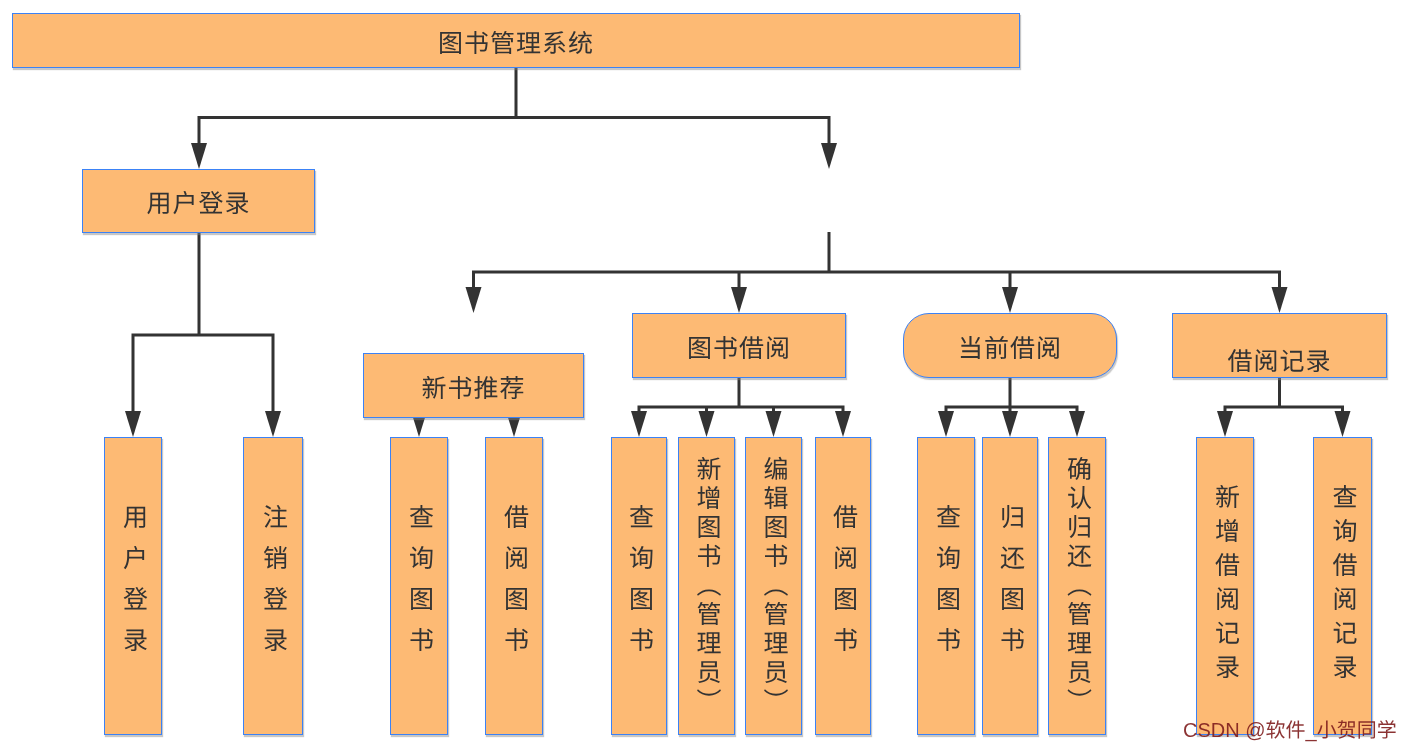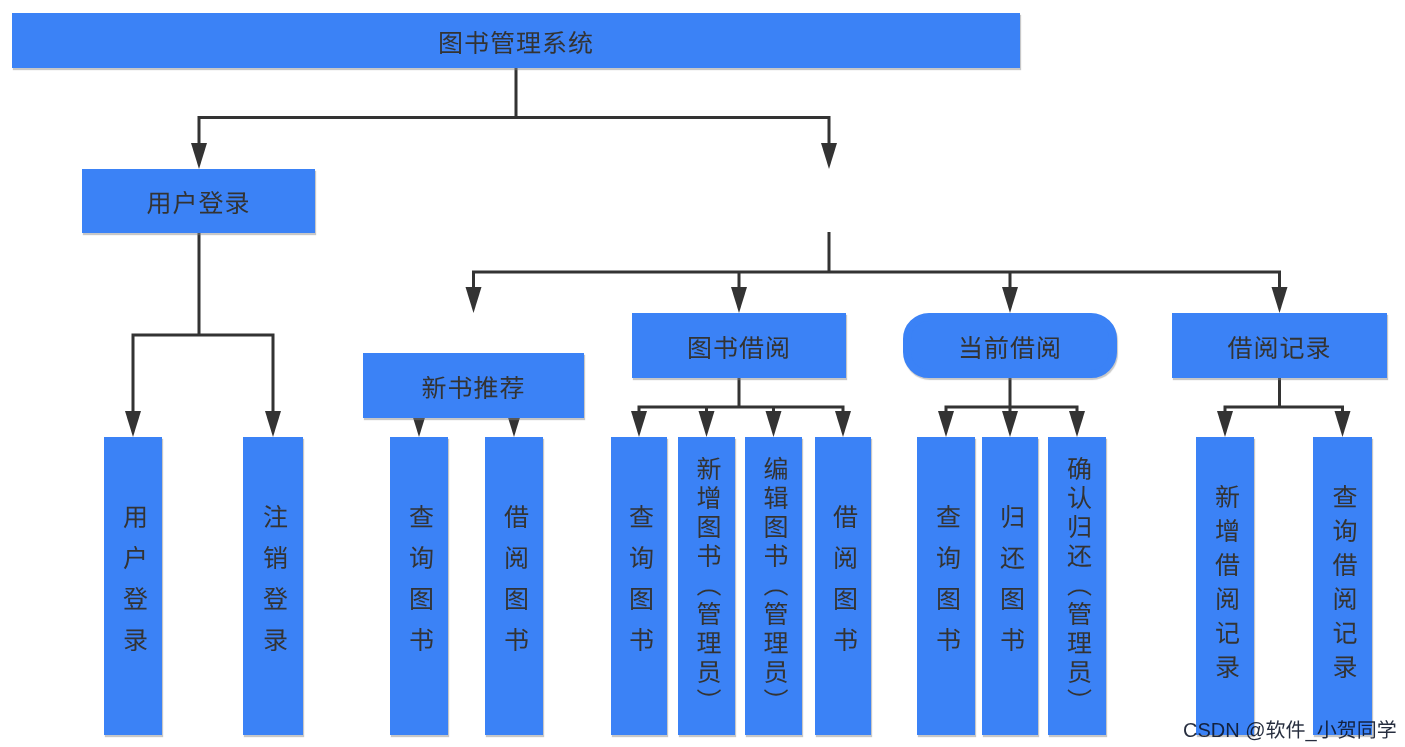--- a/index.html
+++ b/index.html
@@ -2,32 +2,32 @@
 <html lang="zh-CN"><head>
 <meta charset="utf-8">
 <style>
   html,body{margin:0;padding:0;background:#ffffff;}
   .canvas{
     position:relative;width:1405px;height:747px;background:#ffffff;
     font-family:"Liberation Sans", sans-serif;color:#333333;overflow:hidden;
   }
   .connectors{position:absolute;left:0;top:0;width:1405px;height:747px;}
   .node{
-    position:absolute;box-sizing:border-box;background:#3b82f6;
-    border:8px solid #3b82f6;display:flex;align-items:center;justify-content:center;
+    position:absolute;box-sizing:border-box;background:#fdba74;
+    border:1px solid #3b82f6;display:flex;align-items:center;justify-content:center;
     box-shadow:1px 2px 1px rgba(130,130,130,0.45);
   }
   .hlabel{font-size:25px;letter-spacing:1px;white-space:nowrap;}
   .leaf .vlabel{
     writing-mode:vertical-rl;text-orientation:mixed;line-height:1;
     font-size:25px;white-space:nowrap;
   }
   .watermark{
     position:absolute;left:1183px;top:714px;font-size:20px;letter-spacing:0px;
-    color:#0f172a;white-space:nowrap;z-index:5;opacity:.9;
+    color:#7f1d1d;white-space:nowrap;z-index:5;opacity:.9;
   }
 </style>
 </head>
 <body>
 
 <div class="canvas">
 
   <svg class="connectors" width="1405" height="747" viewBox="0 0 1405 747" aria-hidden="true">
     <g stroke="#333333" stroke-width="3" fill="none">
 
@@ -78,21 +78,21 @@
 
   <div class="node" style="left:363px;top:313px;width:221px;height:65px;margin-top:40px;">
     <span class="hlabel">新书推荐</span>
   </div>
   <div class="node" style="left:632px;top:313px;width:214px;height:65px;">
     <span class="hlabel">图书借阅</span>
   </div>
   <div class="node" style="left:903px;top:313px;width:214px;height:65px;border-radius:26px;">
     <span class="hlabel">当前借阅</span>
   </div>
-  <div class="node" style="left:1172px;top:313px;width:215px;height:65px;">
+  <div class="node" style="left:1172px;top:313px;width:215px;height:65px;align-items:flex-end;">
     <span class="hlabel">借阅记录</span>
   </div>
 
   <div class="node leaf" style="left:104px;top:437px;width:58px;height:298px;">
     <span class="vlabel" style="letter-spacing: 16px;">用户登录</span>
   </div>
   <div class="node leaf" style="left:243px;top:437px;width:60px;height:298px;">
     <span class="vlabel" style="letter-spacing: 16px;">注销登录</span>
   </div>
   <div class="node leaf" style="left:390px;top:437px;width:58px;height:298px;">

